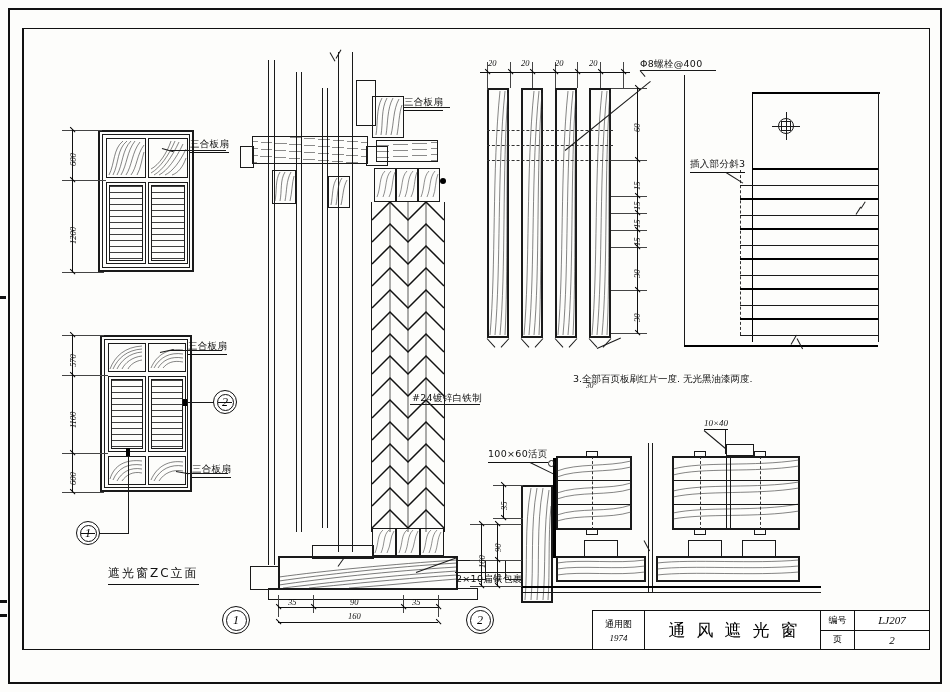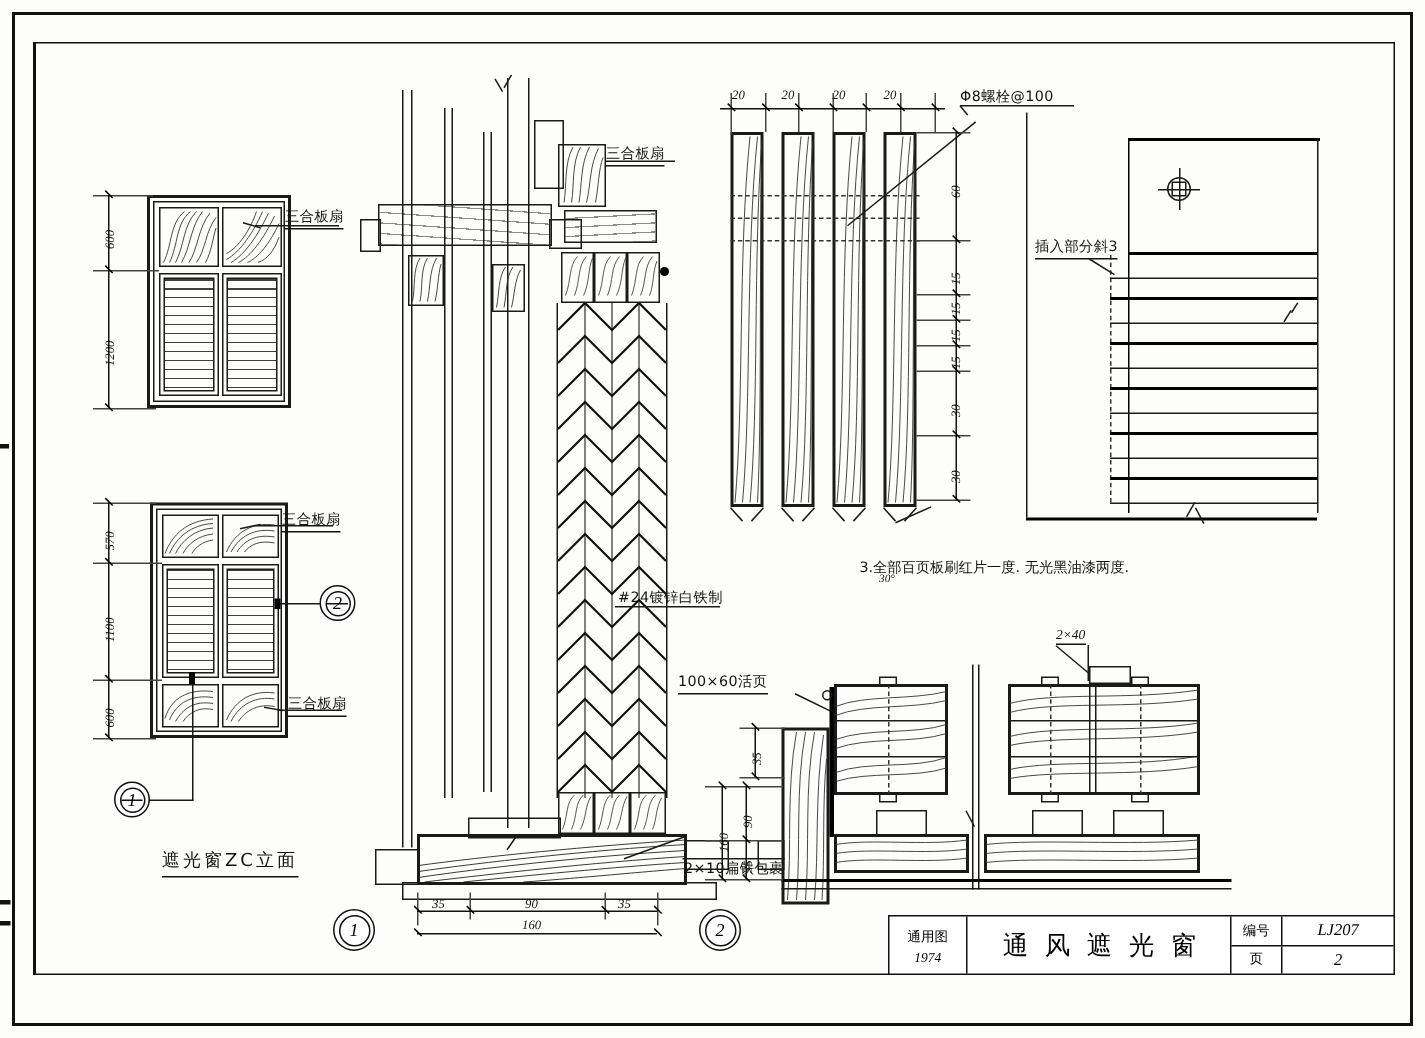--- a/index.html
+++ b/index.html
@@ -643,21 +643,21 @@
     <div class="tick" style="left:597px;top:71px;"></div>
     <div class="tick" style="left:620px;top:71px;"></div>
     <div class="dim" style="left:488px;top:58px;">20</div>
     <div class="dim" style="left:521px;top:58px;">20</div>
     <div class="dim" style="left:555px;top:58px;">20</div>
     <div class="dim" style="left:589px;top:58px;">20</div>
 
     <div class="ln hl" style="left:640px;top:70px;width:76px;"></div>
     <div class="ln" style="left:640px;top:70px;width:8px;height:1px;transform:rotate(50deg);transform-origin:left center;"></div>
     <div class="ln" style="left:565px;top:150px;width:110px;height:1px;transform:rotate(-39deg);transform-origin:left center;"></div>
-    <div class="txt txt-cn" style="left:640px;top:58px;">Φ8螺栓@100</div>
+    <div class="txt txt-cn" style="left:640px;top:58px;">Φ8螺栓@400</div>
 
     <div class="extlineh" style="left:611px;top:88px;width:36px;"></div>
     <div class="extlineh" style="left:611px;top:160px;width:36px;"></div>
     <div class="extlineh" style="left:611px;top:196px;width:36px;"></div>
     <div class="extlineh" style="left:611px;top:213px;width:36px;"></div>
     <div class="extlineh" style="left:611px;top:230px;width:36px;"></div>
     <div class="extlineh" style="left:611px;top:247px;width:36px;"></div>
     <div class="extlineh" style="left:611px;top:290px;width:36px;"></div>
     <div class="extlineh" style="left:611px;top:333px;width:36px;"></div>
     <div class="dimlinev" style="left:637px;top:88px;height:245px;"></div>
@@ -712,27 +712,27 @@
 
     <div class="ln" style="left:856px;top:214px;width:9px;height:1px;transform:rotate(-58deg);transform-origin:left center;"></div>
     <div class="ln" style="left:861px;top:208px;width:8px;height:1px;transform:rotate(-58deg);transform-origin:left center;"></div>
     <div class="ln" style="left:791px;top:344px;width:11px;height:1px;transform:rotate(-60deg);transform-origin:left center;"></div>
     <div class="ln" style="left:797px;top:338px;width:12px;height:1px;transform:rotate(62deg);transform-origin:left center;"></div>
   </div>
 
   <div id="notes">
     <div class="note-indent">3.全部百页板刷红片一度. 无光黑油漆两度.</div>
   </div>
-  <div class="txt lbl-ul" style="left:704px;top:418px;font-style:italic;z-index:21;">2×40</div>
+  <div class="txt lbl-ul" style="left:704px;top:418px;font-style:italic;z-index:21;">10×40</div>
   <div class="ln" style="left:704px;top:430px;width:28px;height:1px;transform:rotate(40deg);transform-origin:left center;z-index:21;"></div>
   <div class="ln vl" style="left:725px;top:430px;height:24px;"></div>
 
   <div>
 
-    <div class="txt txt-cn lbl-ul" style="left:452px;top:448px;">100×60活页</div>
+    <div class="txt txt-cn lbl-ul" style="left:488px;top:448px;">100×60活页</div>
     <div class="ln" style="left:530px;top:462px;width:26px;height:1px;transform:rotate(26deg);transform-origin:left center;"></div>
 
     <div class="box box2" style="left:521px;top:485px;width:32px;height:118px;"></div>
     <div class="panel-grain" style="left:522px;top:486px;width:30px;height:116px;">
       <svg width="30" height="116" viewBox="0 0 30 116">
           <g fill="none" stroke="#333" stroke-width="0.6">
         <path d="M3 114 C 6 80, 2 40, 9 2"></path>
             <path d="M9 114 C 12 80, 8 40, 15 2"></path>
         <path d="M15 114 C 18 80, 14 40, 21 2"></path>
             <path d="M21 114 C 24 82, 21 44, 27 4"></path>

